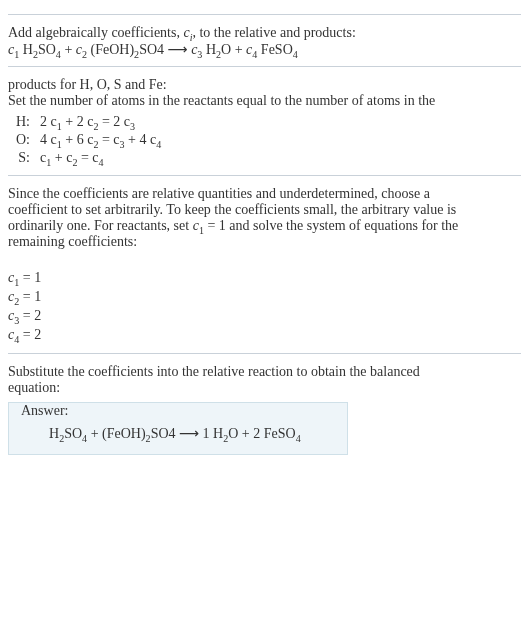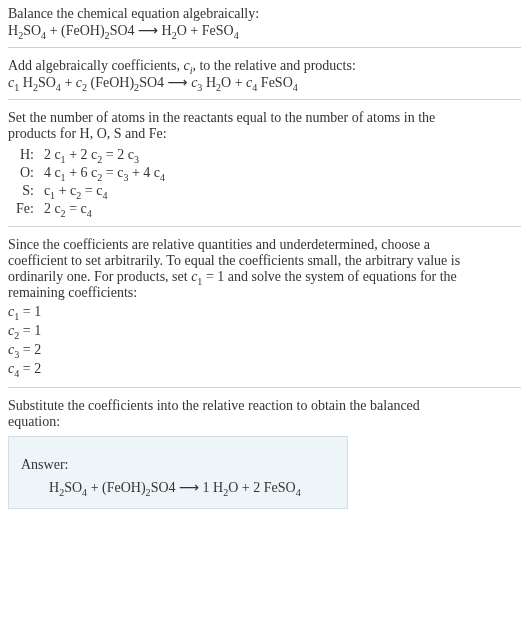--- a/index.html
+++ b/index.html
@@ -29,107 +29,95 @@
     padding: 1px 6px 1px 4px;
     vertical-align: baseline;
     white-space: nowrap;
   }
   .equation-table td:first-child {
     text-align: right;
   }
   .answer-box {
     background: #eef5f9;
     border: 1px solid #cfe0e8;
-    padding: 20px 12px 12px 12px;
+    padding: 0 12px 12px 12px;
     width: 340px;
     margin-top: 6px;
     box-sizing: border-box;
   }
   .answer-title {
     margin-bottom: 6px;
   }
   .answer-eq {
     padding-left: 28px;
   }
   sub, sup {
     font-size: 0.72em;
     line-height: 0;
   }
   .c-var {
     font-style: italic;
   }
   .simple-list {
-    margin: 2px 0 2px 0;
+    margin: 19px 0 2px 0;
     line-height: 1.35;
   }
 </style>
 </head>
 <body>
 <div class="container">
 
-<div class="section">
-  <div>Balance the chemical equation algebraically:</div>
-  <div>
-    <span>H</span><sub>2</sub><span>SO</span><sub>4</sub><span> + (FeOH)</span><sub>2</sub><span>SO4  ⟶  H</span><sub>2</sub><span>O + FeSO</span><sub>4</sub>
-  </div>
-</div>
 
 <div class="hr"></div>
 
 <div class="section">
   <div>
     <span>Add algebraically coefficients, </span><span class="c-var">c</span><sub class="c-var">i</sub><span>, to the relative and products:</span>
   </div>
   <div>
     <span class="c-var">c</span><sub>1</sub><span> H</span><sub>2</sub><span>SO</span><sub>4</sub><span> + </span><span class="c-var">c</span><sub>2</sub><span> (FeOH)</span><sub>2</sub><span>SO4  ⟶  </span><span class="c-var">c</span><sub>3</sub><span> H</span><sub>2</sub><span>O + </span><span class="c-var">c</span><sub>4</sub><span> FeSO</span><sub>4</sub>
   </div>
 </div>
 
 <div class="hr"></div>
 
 <div class="section">
+  <div>products for H, O, S and Fe:</div>
   <div>Set the number of atoms in the reactants equal to the number of atoms in the</div>
-  <div>products for H, O, S and Fe:</div>
   <table class="equation-table">
     <tbody>
           <tr>
       <td>H:</td>
       <td>
         <span>2 c</span><sub>1</sub><span> + 2 c</span><sub>2</sub><span> = 2 c</span><sub>3</sub>
       </td>
     </tr>
     <tr>
       <td>O:</td>
       <td>
         <span>4 c</span><sub>1</sub><span> + 6 c</span><sub>2</sub><span> = c</span><sub>3</sub><span> + 4 c</span><sub>4</sub>
       </td>
     </tr>
     <tr>
       <td>S:</td>
       <td>
         <span>c</span><sub>1</sub><span> + c</span><sub>2</sub><span> = c</span><sub>4</sub>
       </td>
     </tr>
-    <tr>
-      <td>Fe:</td>
-      <td>
-        <span>2 c</span><sub>2</sub><span> = c</span><sub>4</sub>
-      </td>
-    </tr>
   </tbody>
       </table>
 </div>
 
 <div class="hr"></div>
 
 <div class="section">
   <div>Since the coefficients are relative quantities and underdetermined, choose a</div>
-  <div>coefficient to set arbitrarily. To equal the coefficients small, the arbitrary value is</div>
+  <div>coefficient to set arbitrarily. To keep the coefficients small, the arbitrary value is</div>
   <div>
-    <span>ordinarily one. For products, set </span><span class="c-var">c</span><sub>1</sub><span> = 1 and solve the system of equations for the</span>
+    <span>ordinarily one. For reactants, set </span><span class="c-var">c</span><sub>1</sub><span> = 1 and solve the system of equations for the</span>
   </div>
   <div>remaining coefficients:</div>
   <div class="simple-list">
     <div><span class="c-var">c</span><sub>1</sub><span> = 1</span></div>
     <div><span class="c-var">c</span><sub>2</sub><span> = 1</span></div>
     <div><span class="c-var">c</span><sub>3</sub><span> = 2</span></div>
     <div><span class="c-var">c</span><sub>4</sub><span> = 2</span></div>
   </div>
 </div>
 

